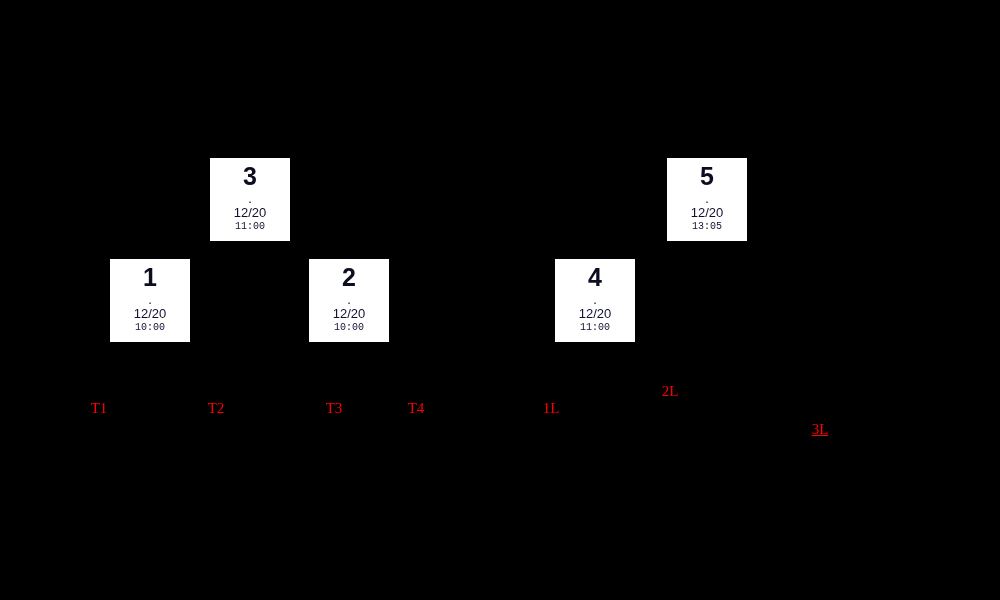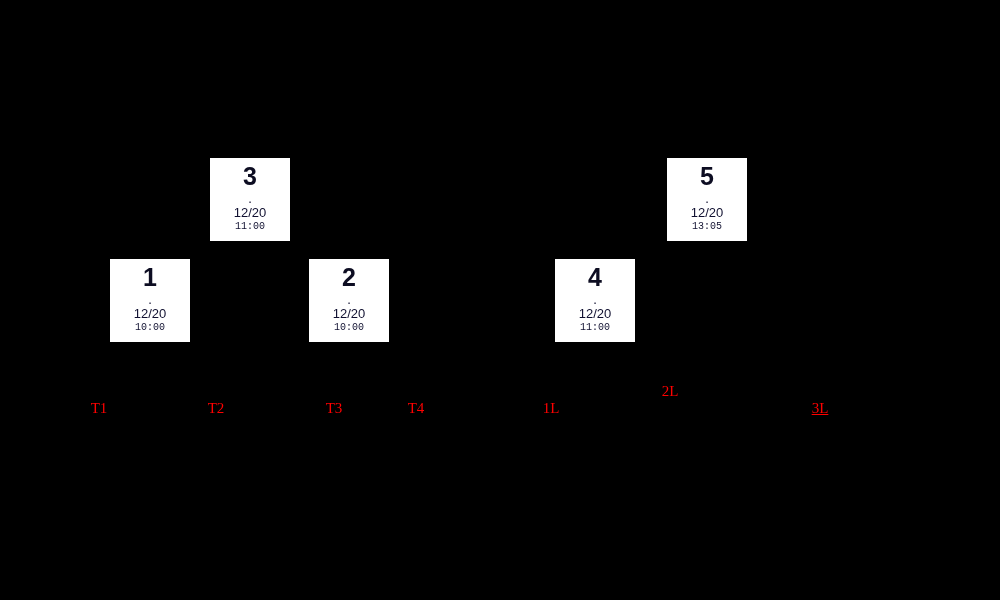--- a/index.html
+++ b/index.html
@@ -104,15 +104,15 @@
     <div class="node-date">12/20</div>
     <div class="node-time">13:05</div>
   </div>
 
   <div class="axis-label" style="left:99px;  top:401px;">T1</div>
   <div class="axis-label" style="left:199px; top:401px;margin-left:17px;">T2</div>
   <div class="axis-label" style="left:299px; top:401px;margin-left:35px;">T3</div>
   <div class="axis-label" style="left:416px; top:401px;">T4</div>
   <div class="axis-label" style="left:519px; top:401px;margin-left:32px;">1L</div>
   <div class="axis-label" style="left:670px; top:384px;">2L</div>
-  <div class="axis-label" style="left:820px; top:401px;text-decoration:underline;">3L</div>
+  <div class="axis-label" style="left:820px; top:422px;text-decoration:underline;">3L</div>
 
 </div>
 
 </body></html>

